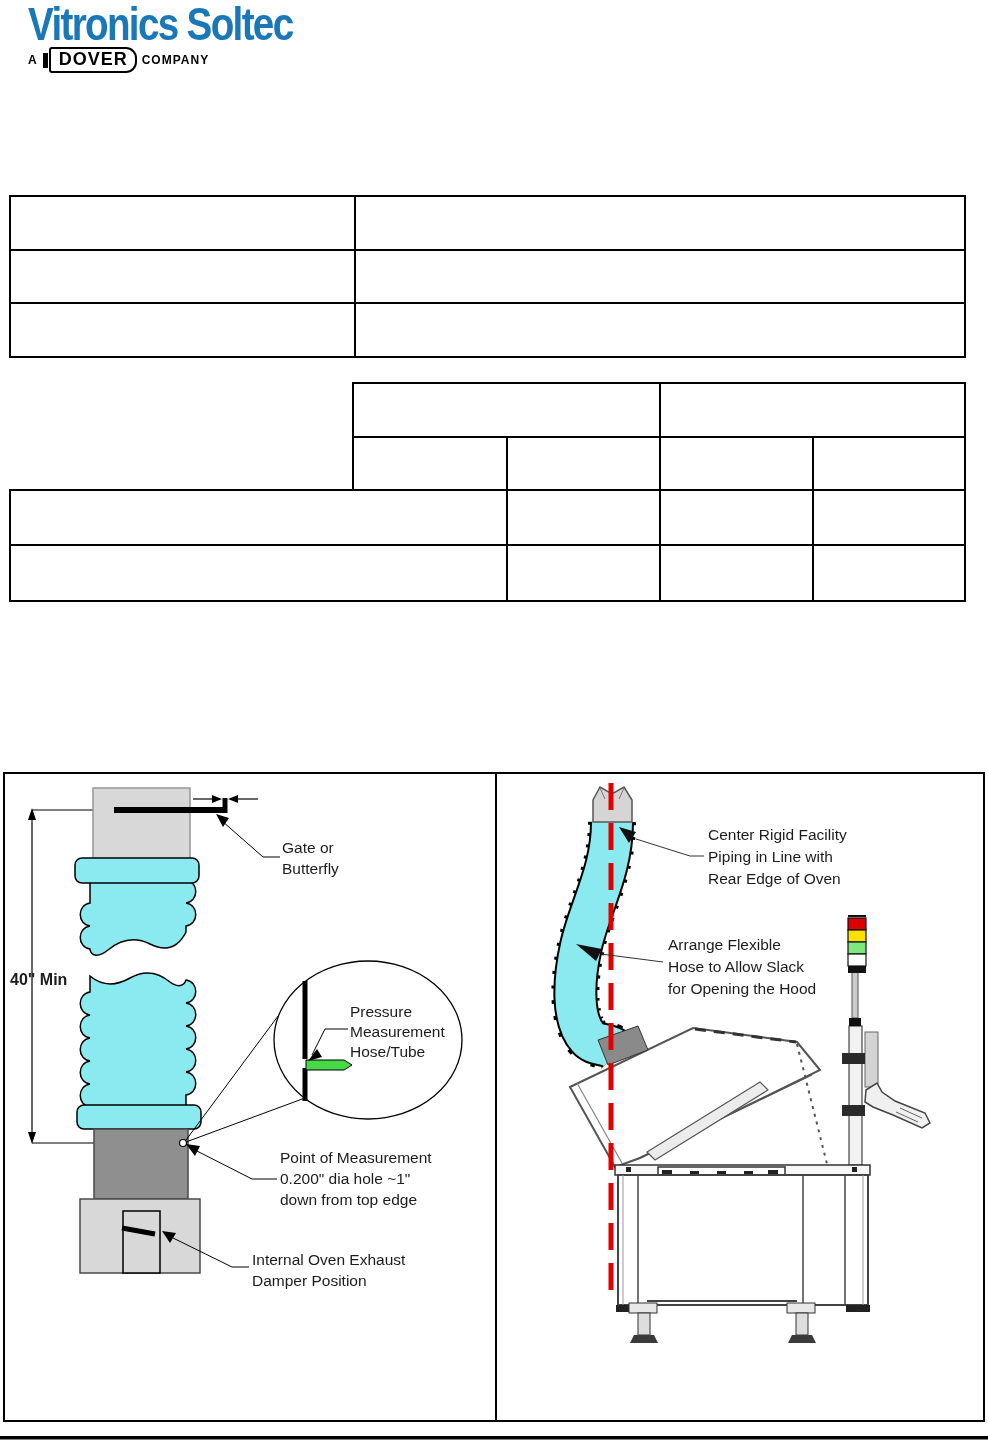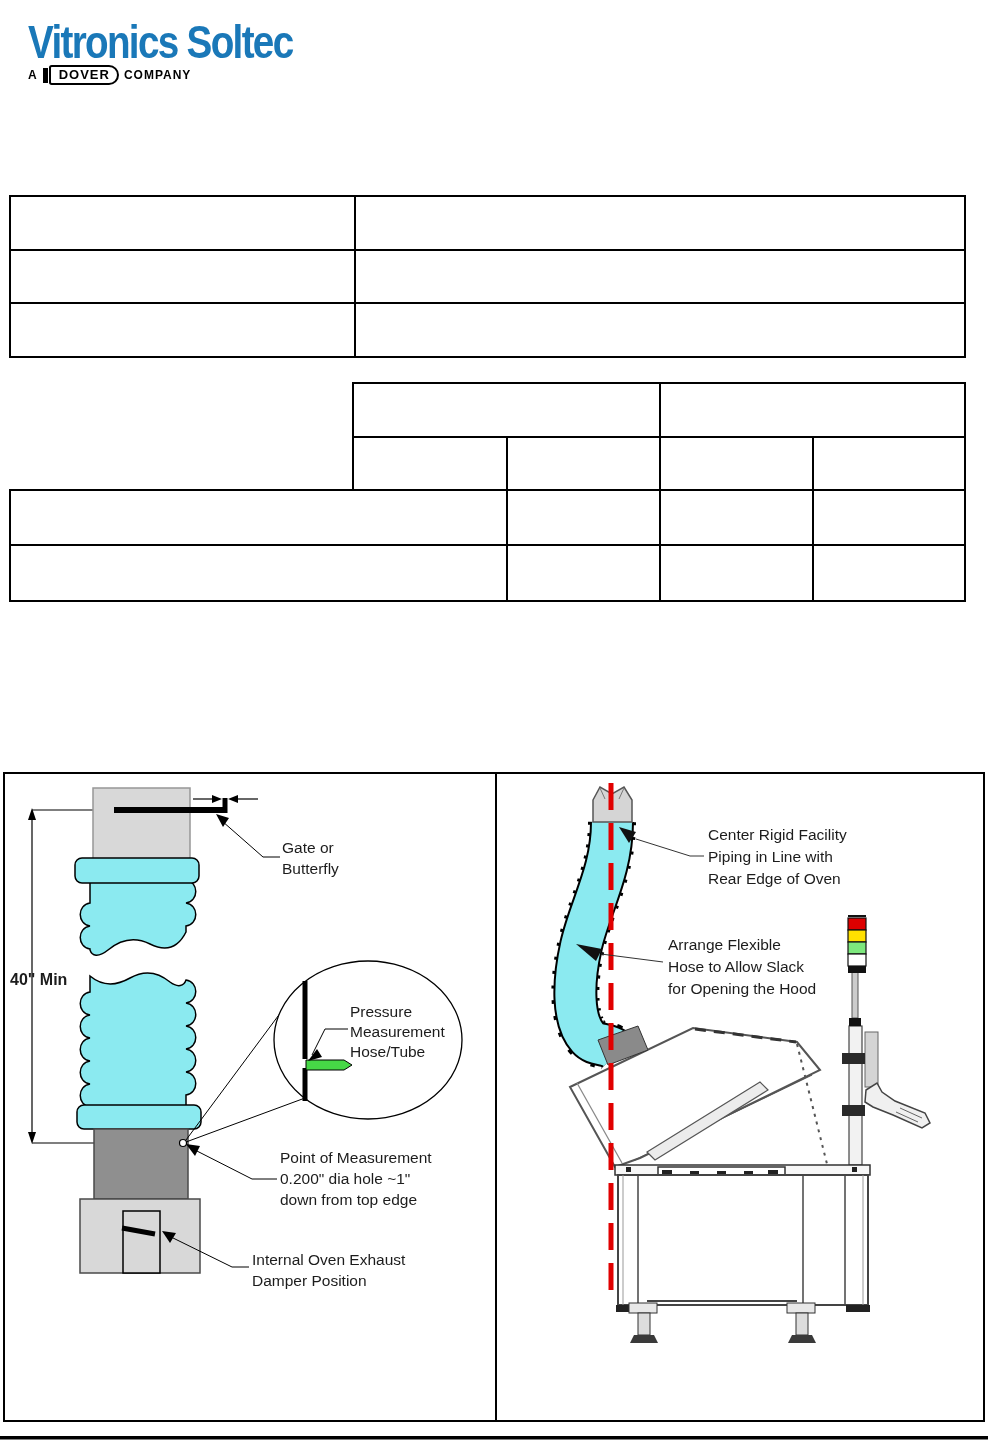--- a/index.html
+++ b/index.html
@@ -1,27 +1,27 @@
 <!DOCTYPE html>
 <html><head>
 <meta charset="utf-8">
 <style>
   html,body{margin:0;padding:0;background:#fff;}
   body{width:988px;height:1445px;position:relative;overflow:hidden;
        font-family:"Liberation Sans",sans-serif;}
-  .logo{position:absolute;top:20px;left:28px;}
+  .logo{position:absolute;top:2px;left:28px;}
   .brand{font-weight:bold;font-size:46px;line-height:44px;color:#1a78b8;
          letter-spacing:-2px;transform:scaleX(0.84);transform-origin:left top;
          white-space:nowrap;}
   .tagline{margin-top:1px;display:flex;align-items:center;gap:5px;
            font-weight:bold;font-size:12px;color:#000;letter-spacing:1px;}
   .dover-tab{display:inline-block;width:5px;height:15px;background:#000;margin-right:-4px;}
   .dover-box{display:inline-block;border:2.5px solid #000;
              border-radius:3px 11px 11px 3px;padding:0 7px 1px 8px;
-             font-size:13px;letter-spacing:1px;}
+             font-size:18px;letter-spacing:1px;}
   svg{position:absolute;left:0;}
   #tables-svg{top:190px;}
   #diagram-svg{top:772px;}
   text{font-family:"Liberation Sans",sans-serif;fill:#1c1c1c;}
   .lbl{font-size:15.5px;}
   .dim{font-size:16px;font-weight:bold;}
 </style>
 </head>
 <body>
 

